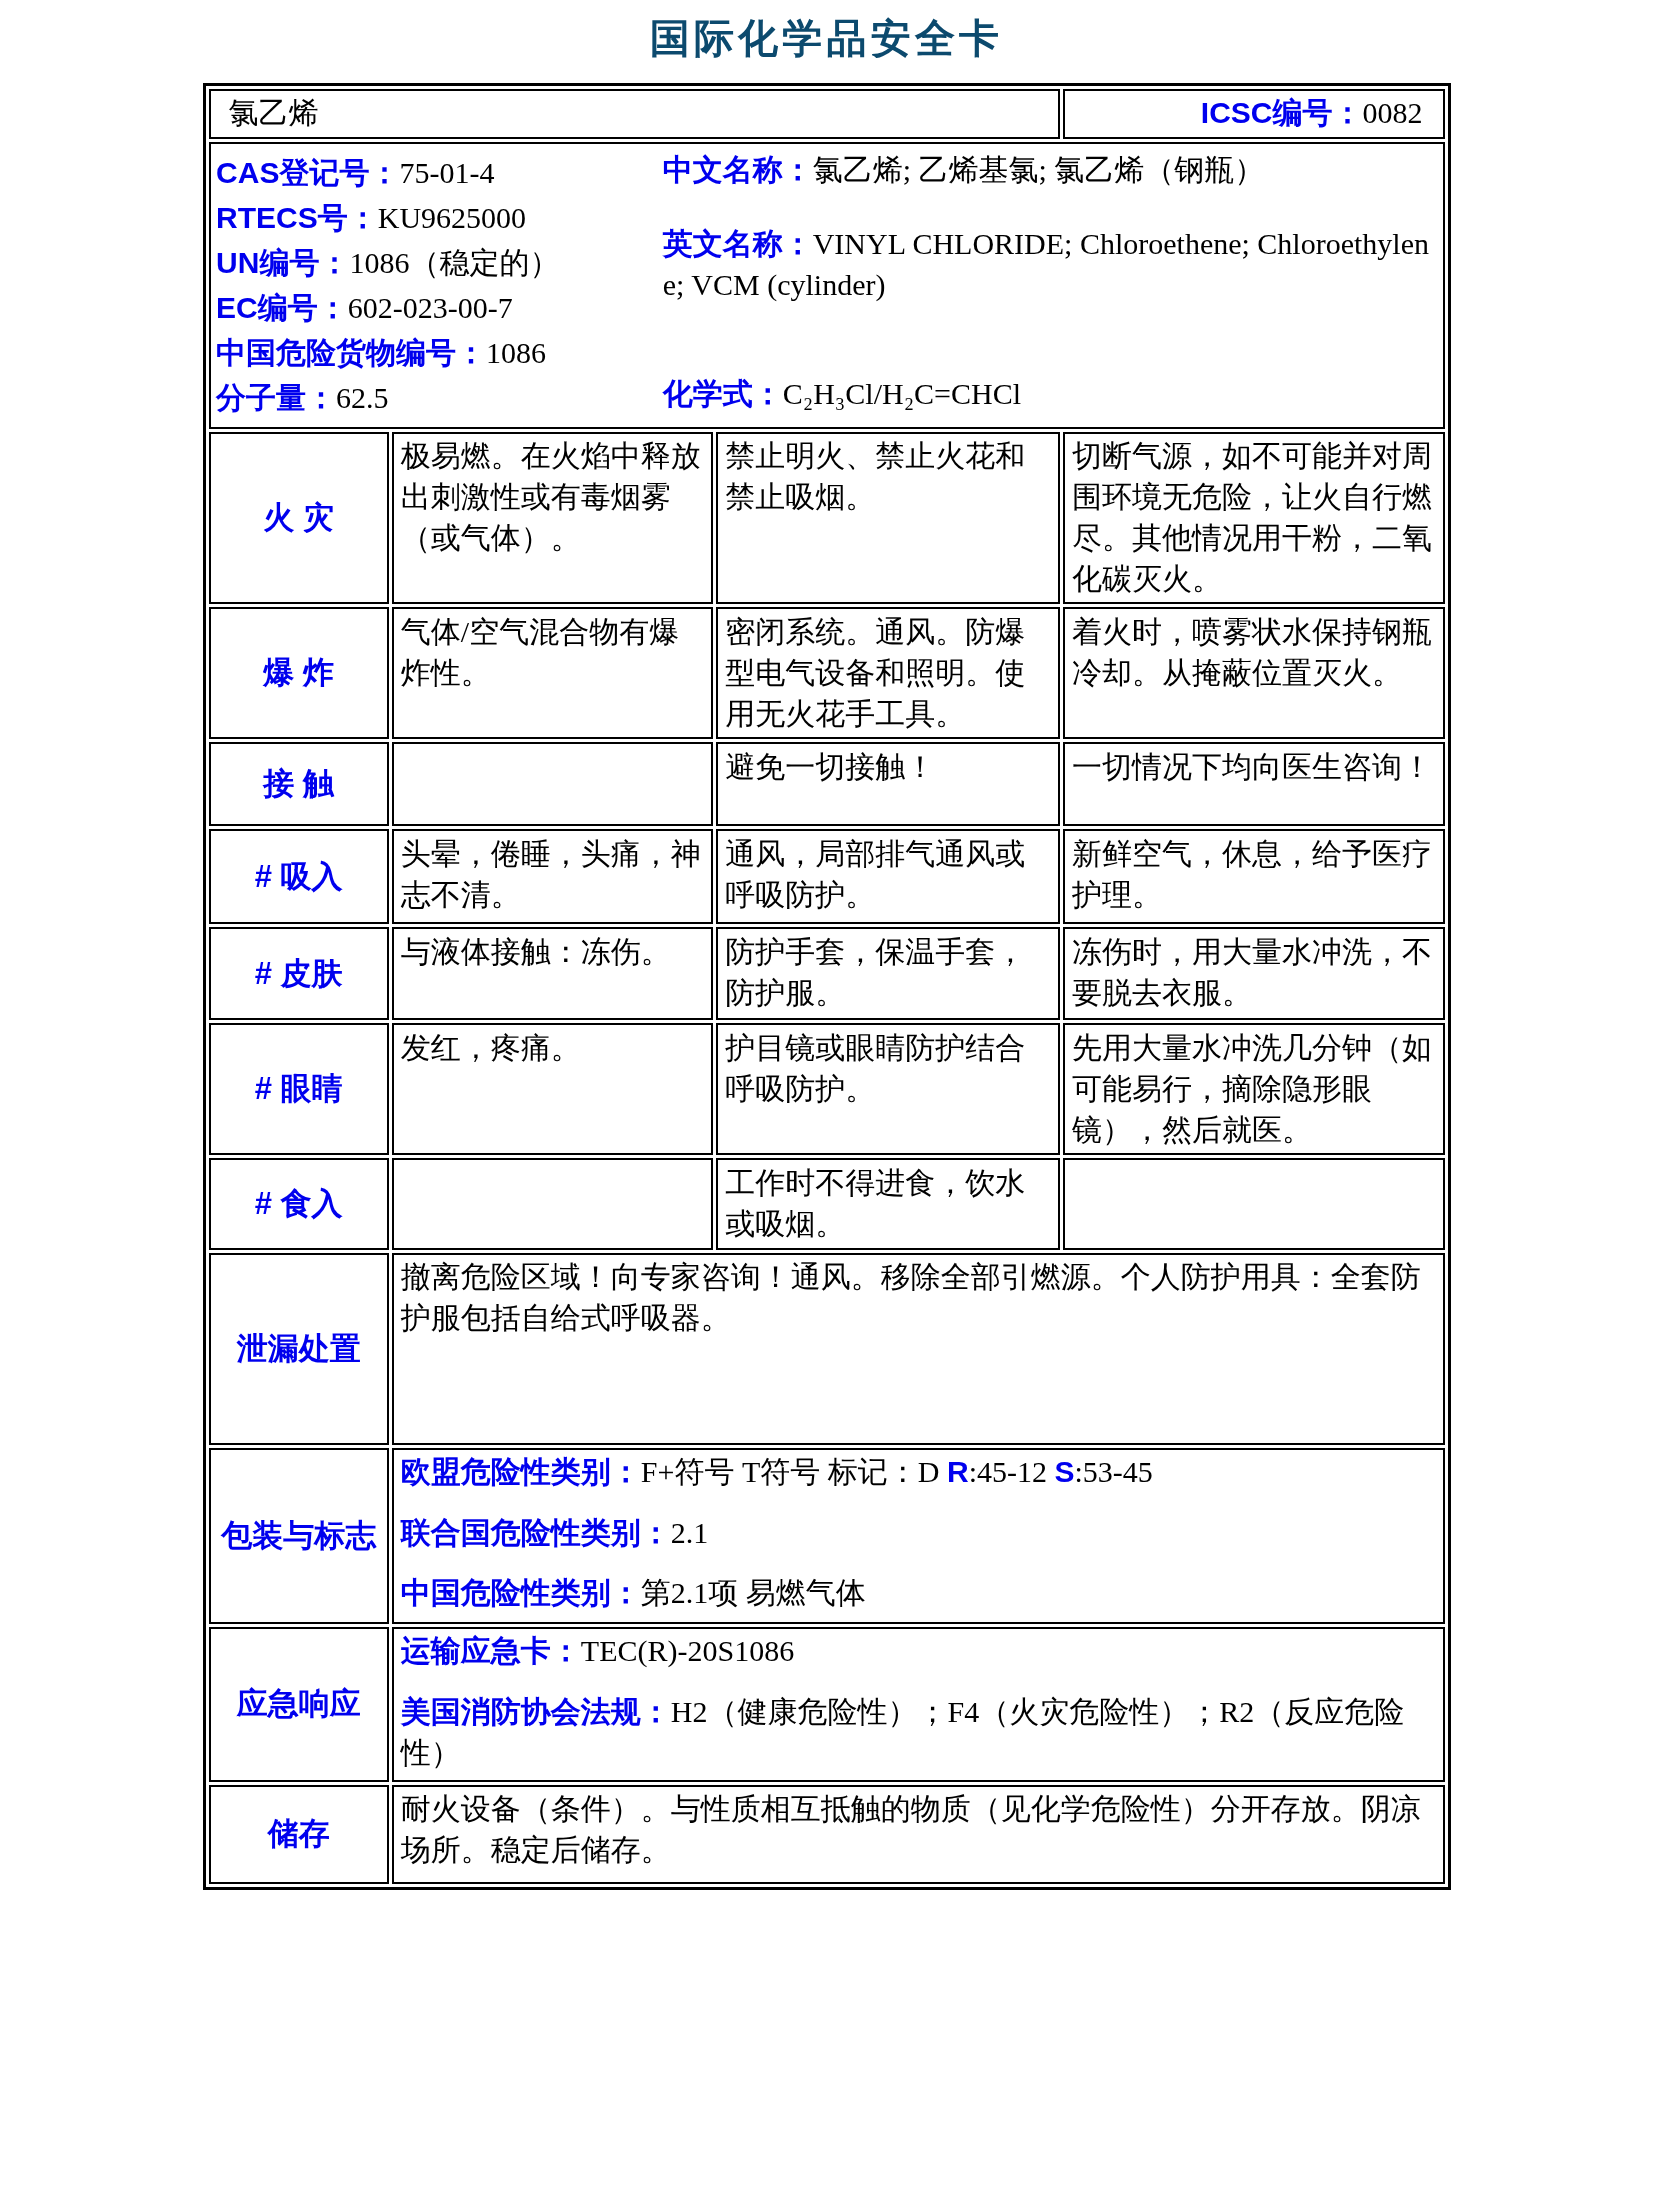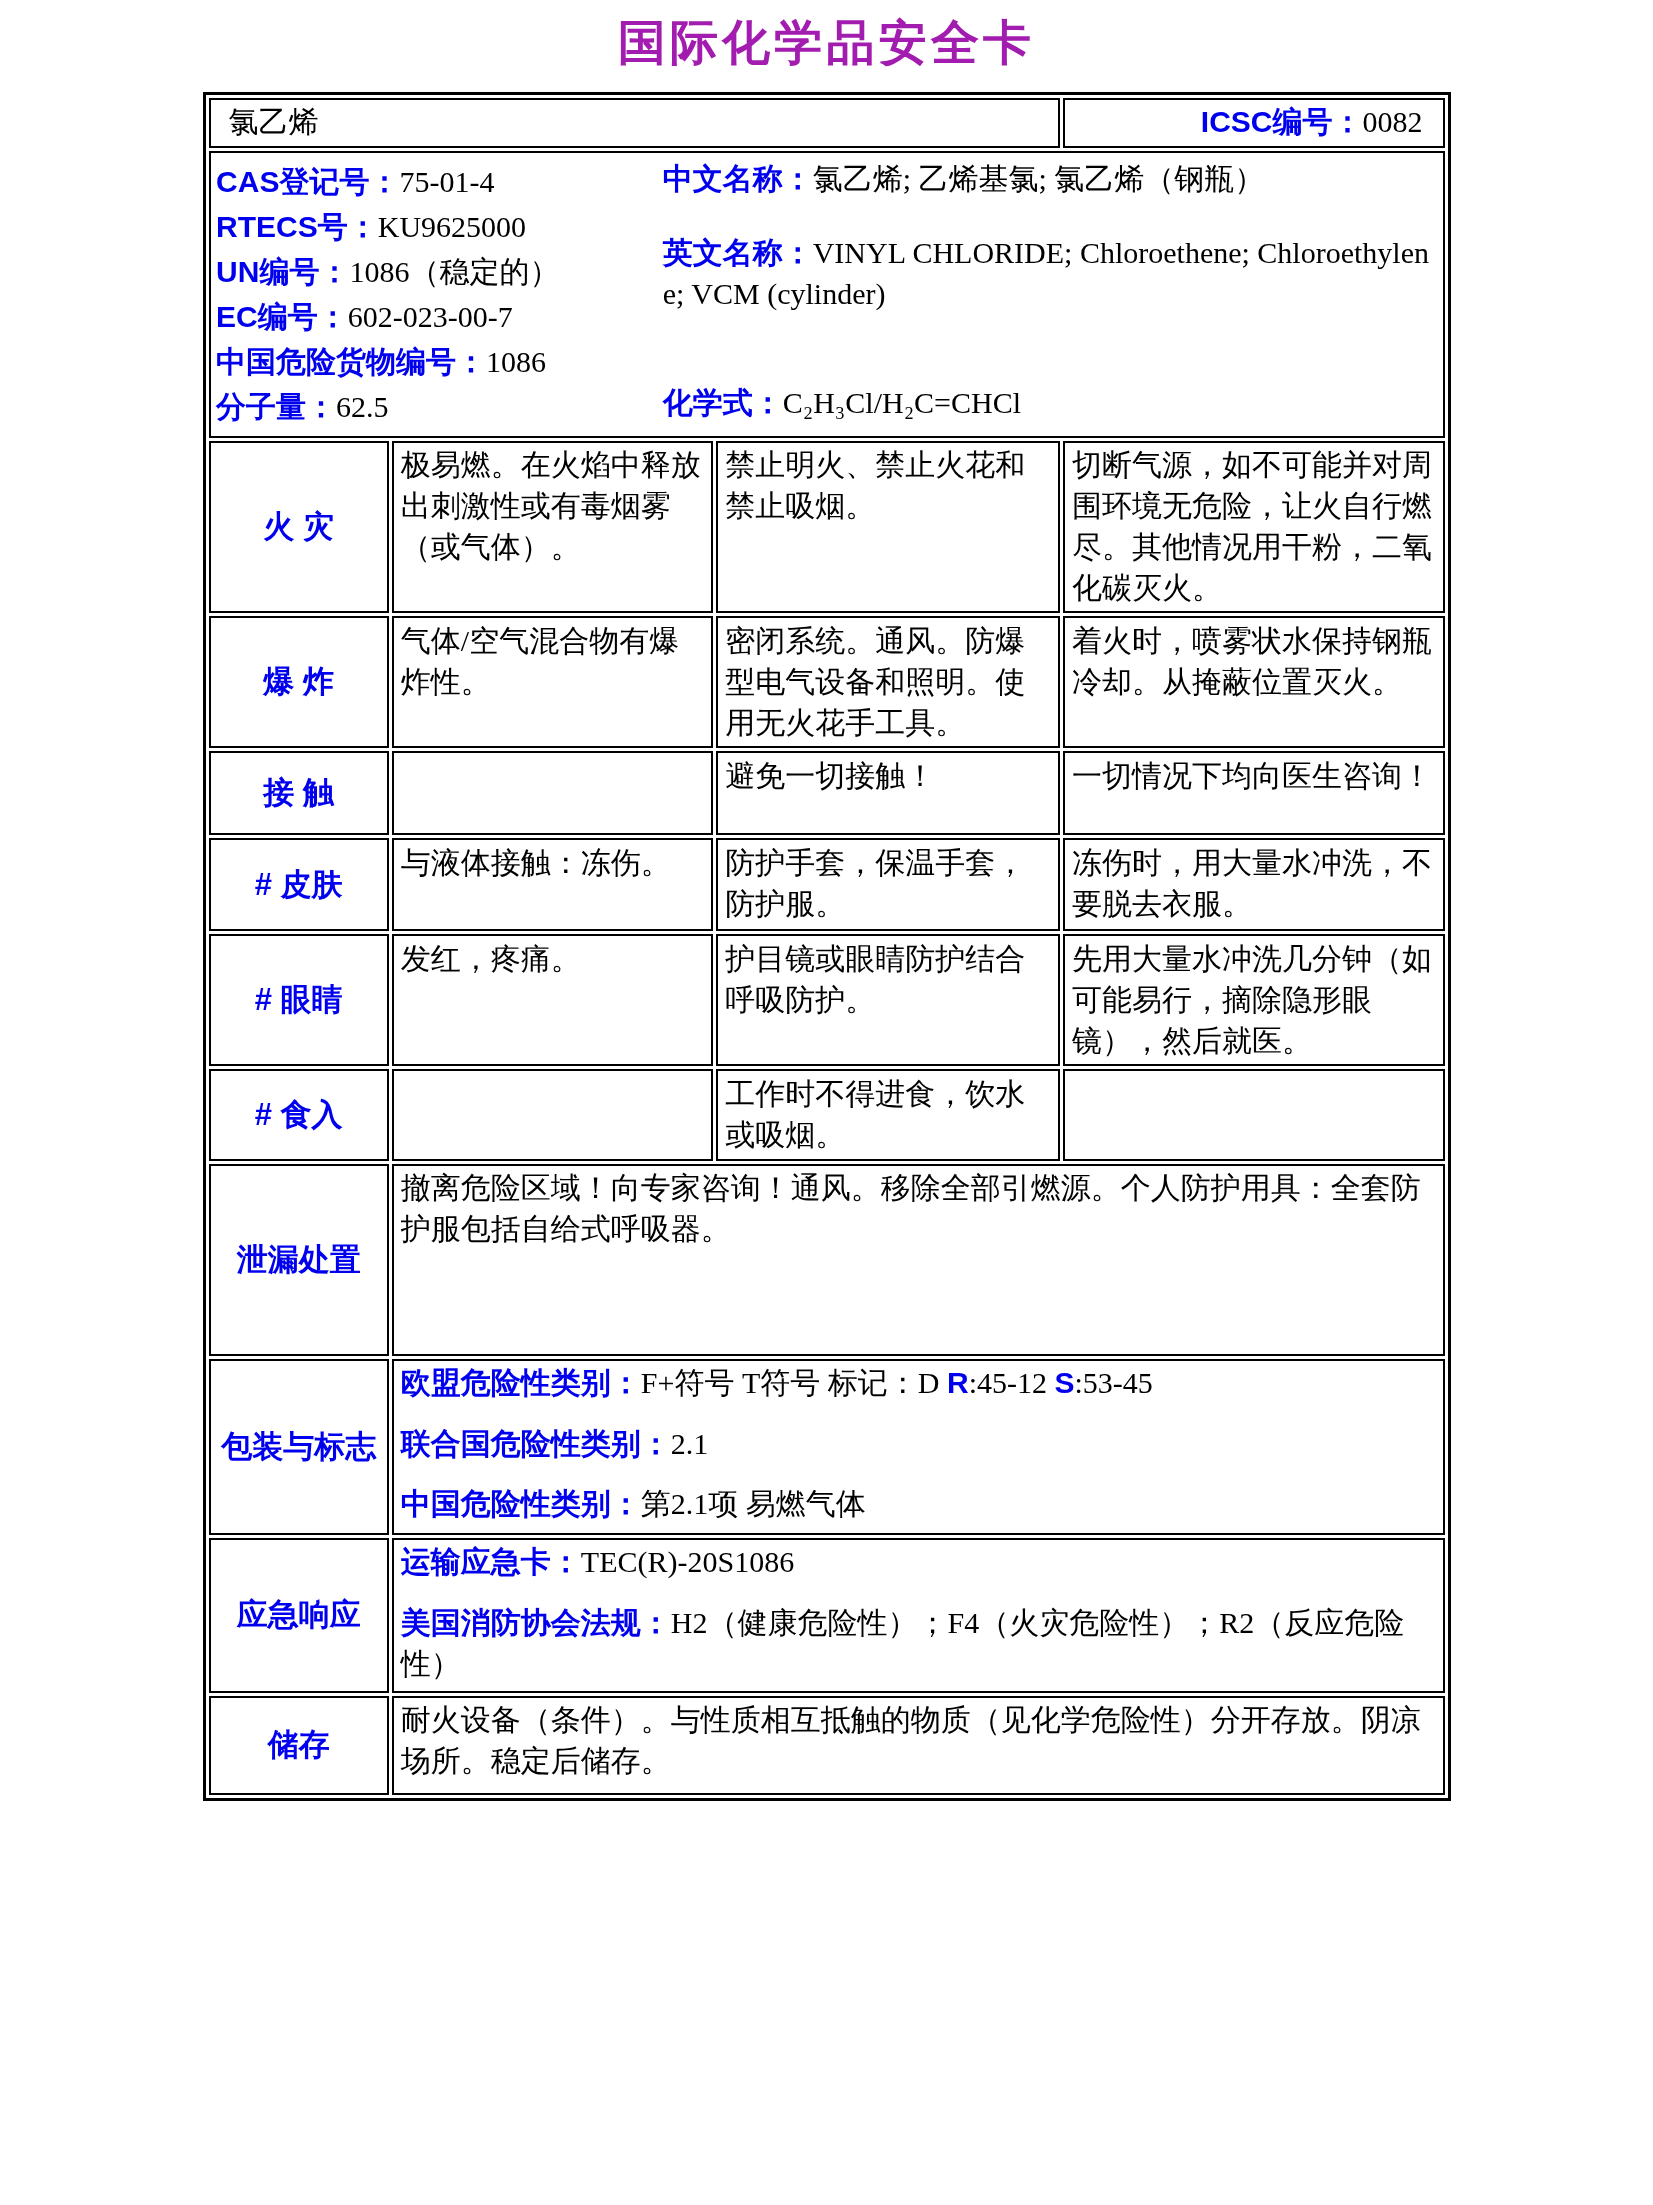--- a/index.html
+++ b/index.html
@@ -9,24 +9,24 @@
   }
   body {
     width: 1653px;
     height: 2205px;
     font-family: "Liberation Serif", "DejaVu Serif", serif;
     color: #000;
   }
   .title {
     margin: 11px 0 16.7px 0;
     text-align: center;
-    color: #a21caf;
-    font-family: "Liberation Sans", "DejaVu Sans", sans-serif;
-    font-weight: bold;
-    font-size: 48px;
+    color: #0c4a6e;
+    font-family: "Liberation Sans", "DejaVu Sans", sans-serif;
+    font-weight: bold;
+    font-size: 40px;
     letter-spacing: 4.2px;
   }
   table.sheet {
     width: 1248px;
     margin: 0 auto;
     table-layout: fixed;
     border: 3.5px solid #000;
     border-collapse: separate;
     border-spacing: 3.5px;
     background: #fff;
@@ -134,20 +134,26 @@
     <td class="cell">着火时，喷雾状水保持钢瓶冷却。从掩蔽位置灭火。</td>
   </tr>
 
   <tr style="height:84px">
     <td class="rowlabel">接 触</td>
     <td class="cell"></td>
     <td class="cell">避免一切接触！</td>
     <td class="cell">一切情况下均向医生咨询！</td>
   </tr>
 
+  <tr style="height:95px">
+    <td class="rowlabel"># 吸入</td>
+    <td class="cell">头晕，倦睡，头痛，神志不清。</td>
+    <td class="cell">通风，局部排气通风或呼吸防护。</td>
+    <td class="cell">新鲜空气，休息，给予医疗护理。</td>
+  </tr>
 
   <tr style="height:93px">
     <td class="rowlabel"># 皮肤</td>
     <td class="cell">与液体接触：冻伤。</td>
     <td class="cell">防护手套，保温手套，防护服。</td>
     <td class="cell">冻伤时，用大量水冲洗，不要脱去衣服。</td>
   </tr>
 
   <tr style="height:109px">
     <td class="rowlabel"># 眼睛</td>

